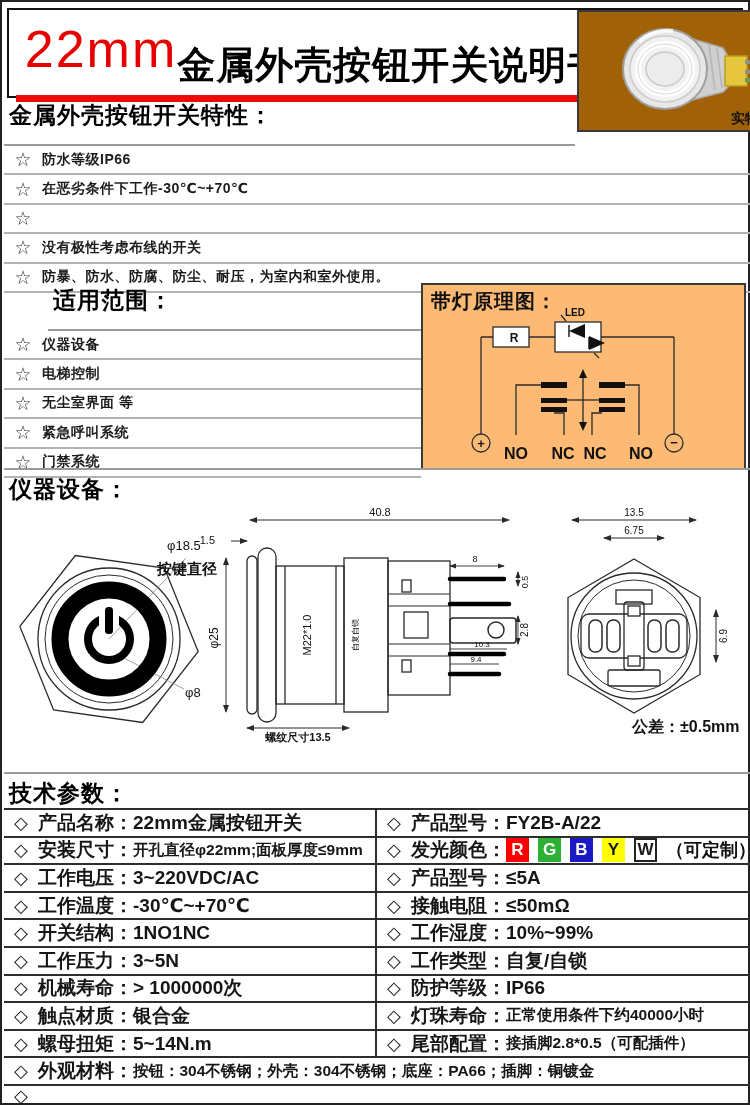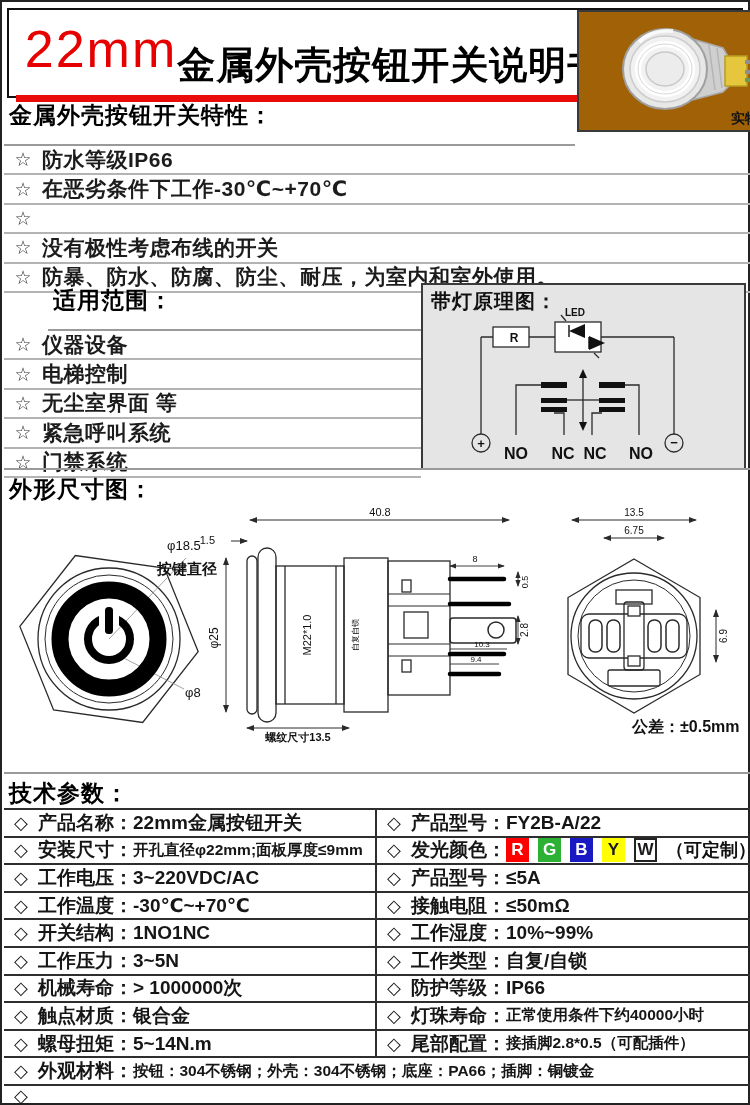--- a/index.html
+++ b/index.html
@@ -12,28 +12,28 @@
   .header-title{position:absolute;left:6px;right:172px;top:0;height:78px;display:flex;align-items:center;justify-content:center;white-space:nowrap;}
   .t-red{color:#e60000;font-size:52px;font-weight:400;letter-spacing:2px;line-height:1;padding-left:47px;}
   .t-black{color:#000;font-size:38px;font-weight:700;letter-spacing:1px;line-height:1;margin-top:32px;}
   .red-bar{position:absolute;left:7px;top:85px;width:568px;height:7px;background:#ea0b0b;}
   .photo-box{position:absolute;left:575px;top:8px;width:166px;height:118px;border:2px solid #3a3a3a;background:#a16207;z-index:5;padding-left:32px;}
   .photo-label{position:absolute;right:4px;bottom:2px;font-size:14px;font-weight:700;color:#111;}
   
   .sec-head{font-size:23px;font-weight:700;letter-spacing:1px;padding:4px 0 13px 5px;color:#000;}
   .li-row{display:flex;align-items:center;height:27.4px;border-bottom:2px solid #b3b3b3;}
   .star{width:38px;text-align:center;font-size:19px;color:#2f2f2f;}
-  .li-text{font-size:21px;font-weight:600;color:#1c1c1c;letter-spacing:0.5px;}
+  .li-text{font-size:14px;font-weight:600;color:#1c1c1c;letter-spacing:0.5px;}
   
   .features{position:absolute;left:2px;top:94px;width:746px;}
   .features .sec-head{width:566px;border-bottom:2px solid #9a9a9a;}
   
   .apps{position:absolute;left:2px;top:279px;width:417px;}
   .apps .sec-head{border-bottom:2px solid #9a9a9a;margin-left:44px;}
-  .circuit-box{position:absolute;left:419px;top:281px;width:321px;height:183px;border:2px solid #3a3a3a;background:#e5e5e5;}
+  .circuit-box{position:absolute;left:419px;top:281px;width:321px;height:183px;border:2px solid #3a3a3a;background:#fdba74;}
   .circuit-head{position:absolute;left:8px;top:3px;font-size:20px;font-weight:700;letter-spacing:1px;}
   
   .dims{position:absolute;left:2px;top:466px;width:746px;border-top:2px solid #9a9a9a;}
   .dims-svg{position:absolute;left:0;top:36px;}
   
   .specs{position:absolute;left:2px;top:770px;width:746px;border-top:2px solid #9a9a9a;}
   .spec-grid{position:absolute;left:0;top:34px;width:746px;display:grid;grid-template-columns:373px 373px;}
   .cell{box-sizing:border-box;height:27.6px;border-top:2px solid #2e2e2e;display:flex;align-items:center;overflow:hidden;white-space:nowrap;}
   .cell.left{border-right:2px solid #2e2e2e;}
   .cell.full,.cell.blank{grid-column:1 / 3;}
@@ -170,21 +170,21 @@
       <text x="58" y="163" font-size="13" font-weight="bold" text-anchor="middle" fill="#111">+</text>
       <text x="251" y="162" font-size="13" font-weight="bold" text-anchor="middle" fill="#111">−</text>
       <text x="93" y="174" font-size="16" font-weight="bold" text-anchor="middle" fill="#111">NO</text>
       <text x="140" y="174" font-size="16" font-weight="bold" text-anchor="middle" fill="#111">NC</text>
       <text x="172" y="174" font-size="16" font-weight="bold" text-anchor="middle" fill="#111">NC</text>
       <text x="218" y="174" font-size="16" font-weight="bold" text-anchor="middle" fill="#111">NO</text>
     </svg>
   </div>
 
   <div class="dims">
-    <div class="sec-head">外形尺寸图：</div>
+    <div class="sec-head">仪器设备：</div>
     <svg class="dims-svg" width="746" height="244" viewBox="0 0 746 244">
       <defs>
         <marker id="ar" markerWidth="8" markerHeight="6" refX="7" refY="3" orient="auto">
           <path d="M0,0 L8,3 L0,6 z" fill="#2a2a2a"></path>
         </marker>
         <marker id="al" markerWidth="8" markerHeight="6" refX="1" refY="3" orient="auto">
           <path d="M8,0 L0,3 L8,6 z" fill="#2a2a2a"></path>
         </marker>
       </defs>
 

